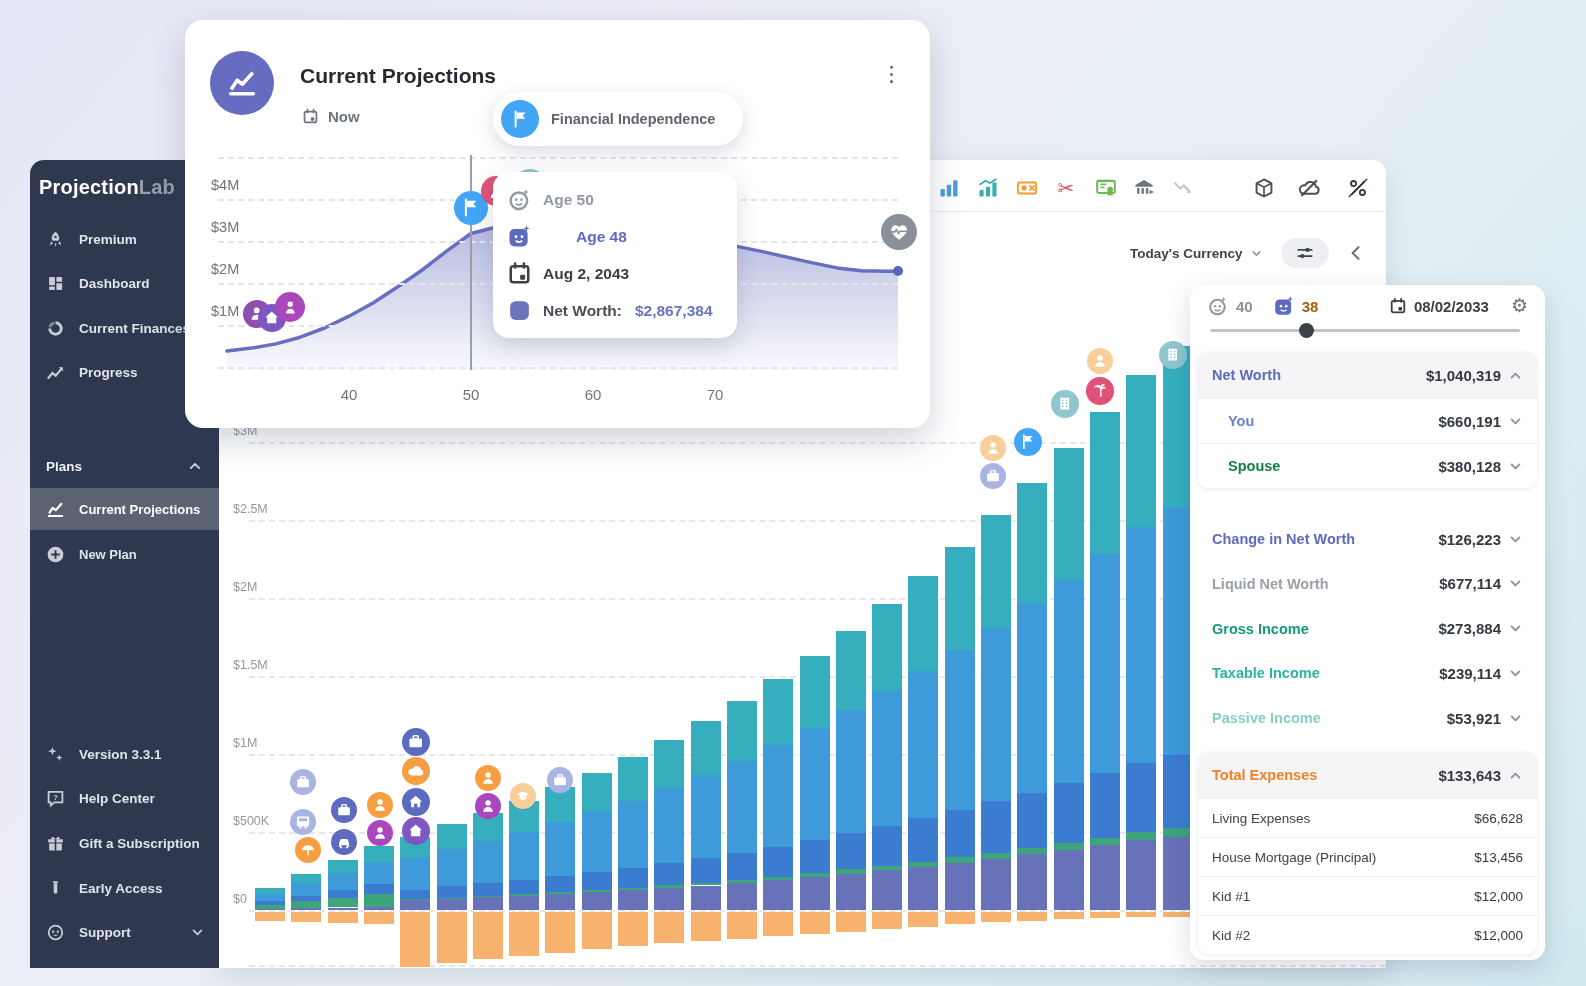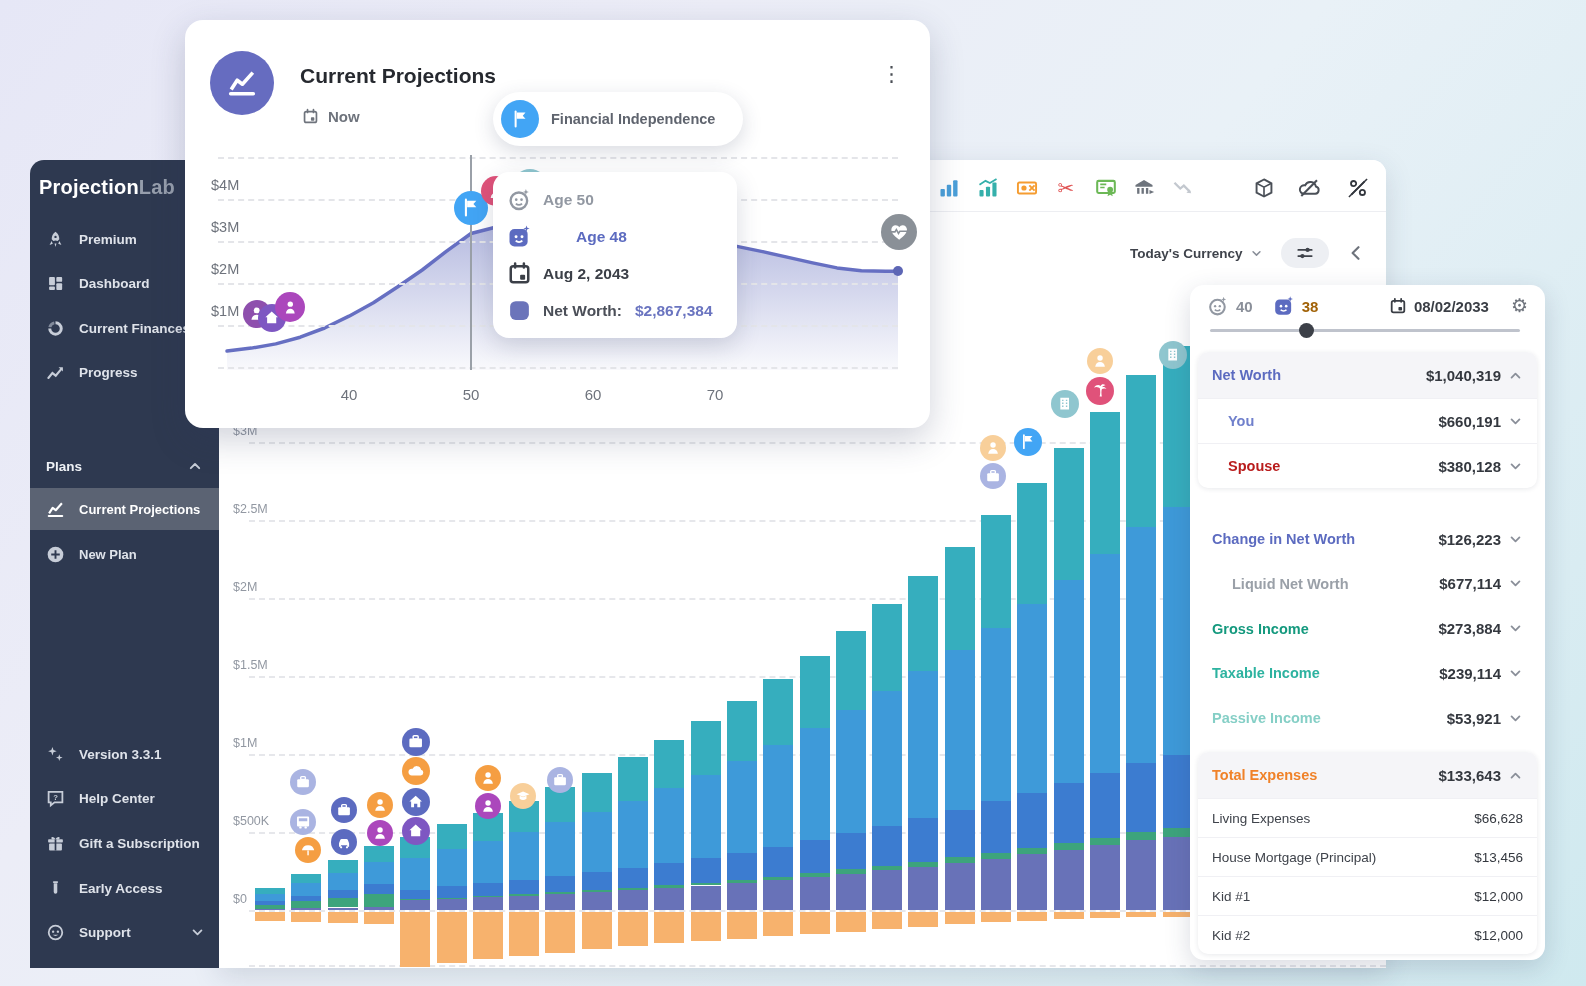--- a/index.html
+++ b/index.html
@@ -796,21 +796,21 @@
         <div class="grow sub-row">
           <span class="lab" style="color: rgb(112, 128, 204);">You</span>
           <span class="val">
             <span>$660,191</span>
             <span class="ic"><svg viewBox="0 0 16 16" fill="currentColor" width="100%" height="100%" xmlns="http://www.w3.org/2000/svg">
                 <path fill="none" stroke="currentColor" stroke-width="1.9" stroke-linecap="round" stroke-linejoin="round" d="M3.8 5.8 8 10l4.2-4.2"></path>
               </svg></span>
           </span>
         </div>
         <div class="grow sub-row">
-          <span class="lab" style="color: #b91c1c;">Spouse</span>
+          <span class="lab" style="color: #15803d;">Spouse</span>
           <span class="val">
             <span>$380,128</span>
             <span class="ic"><svg viewBox="0 0 16 16" fill="currentColor" width="100%" height="100%" xmlns="http://www.w3.org/2000/svg">
                 <path fill="none" stroke="currentColor" stroke-width="1.9" stroke-linecap="round" stroke-linejoin="round" d="M3.8 5.8 8 10l4.2-4.2"></path>
               </svg></span>
           </span>
         </div>
       </div>
   </div>
 
@@ -818,21 +818,21 @@
       <div class="metric-row" style="top: 232px;">
         <span class="lab" style="color: rgb(92, 107, 192);">Change in Net Worth</span>
         <span class="val">
           <span>$126,223</span>
           <span class="ic"><svg viewBox="0 0 16 16" fill="currentColor" width="100%" height="100%" xmlns="http://www.w3.org/2000/svg">
               <path fill="none" stroke="currentColor" stroke-width="1.9" stroke-linecap="round" stroke-linejoin="round" d="M3.8 5.8 8 10l4.2-4.2"></path>
             </svg></span>
         </span>
       </div>
       <div class="metric-row" style="top: 276.8px;">
-        <span class="lab" style="color: rgb(154, 160, 168); margin-left: 20px;">Liquid Net Worth</span>
+        <span class="lab" style="color: rgb(154, 160, 168);">Liquid Net Worth</span>
         <span class="val">
           <span>$677,114</span>
           <span class="ic"><svg viewBox="0 0 16 16" fill="currentColor" width="100%" height="100%" xmlns="http://www.w3.org/2000/svg">
               <path fill="none" stroke="currentColor" stroke-width="1.9" stroke-linecap="round" stroke-linejoin="round" d="M3.8 5.8 8 10l4.2-4.2"></path>
             </svg></span>
         </span>
       </div>
       <div class="metric-row" style="top: 321.6px;">
         <span class="lab" style="color: rgb(20, 153, 126);">Gross Income</span>
         <span class="val">

